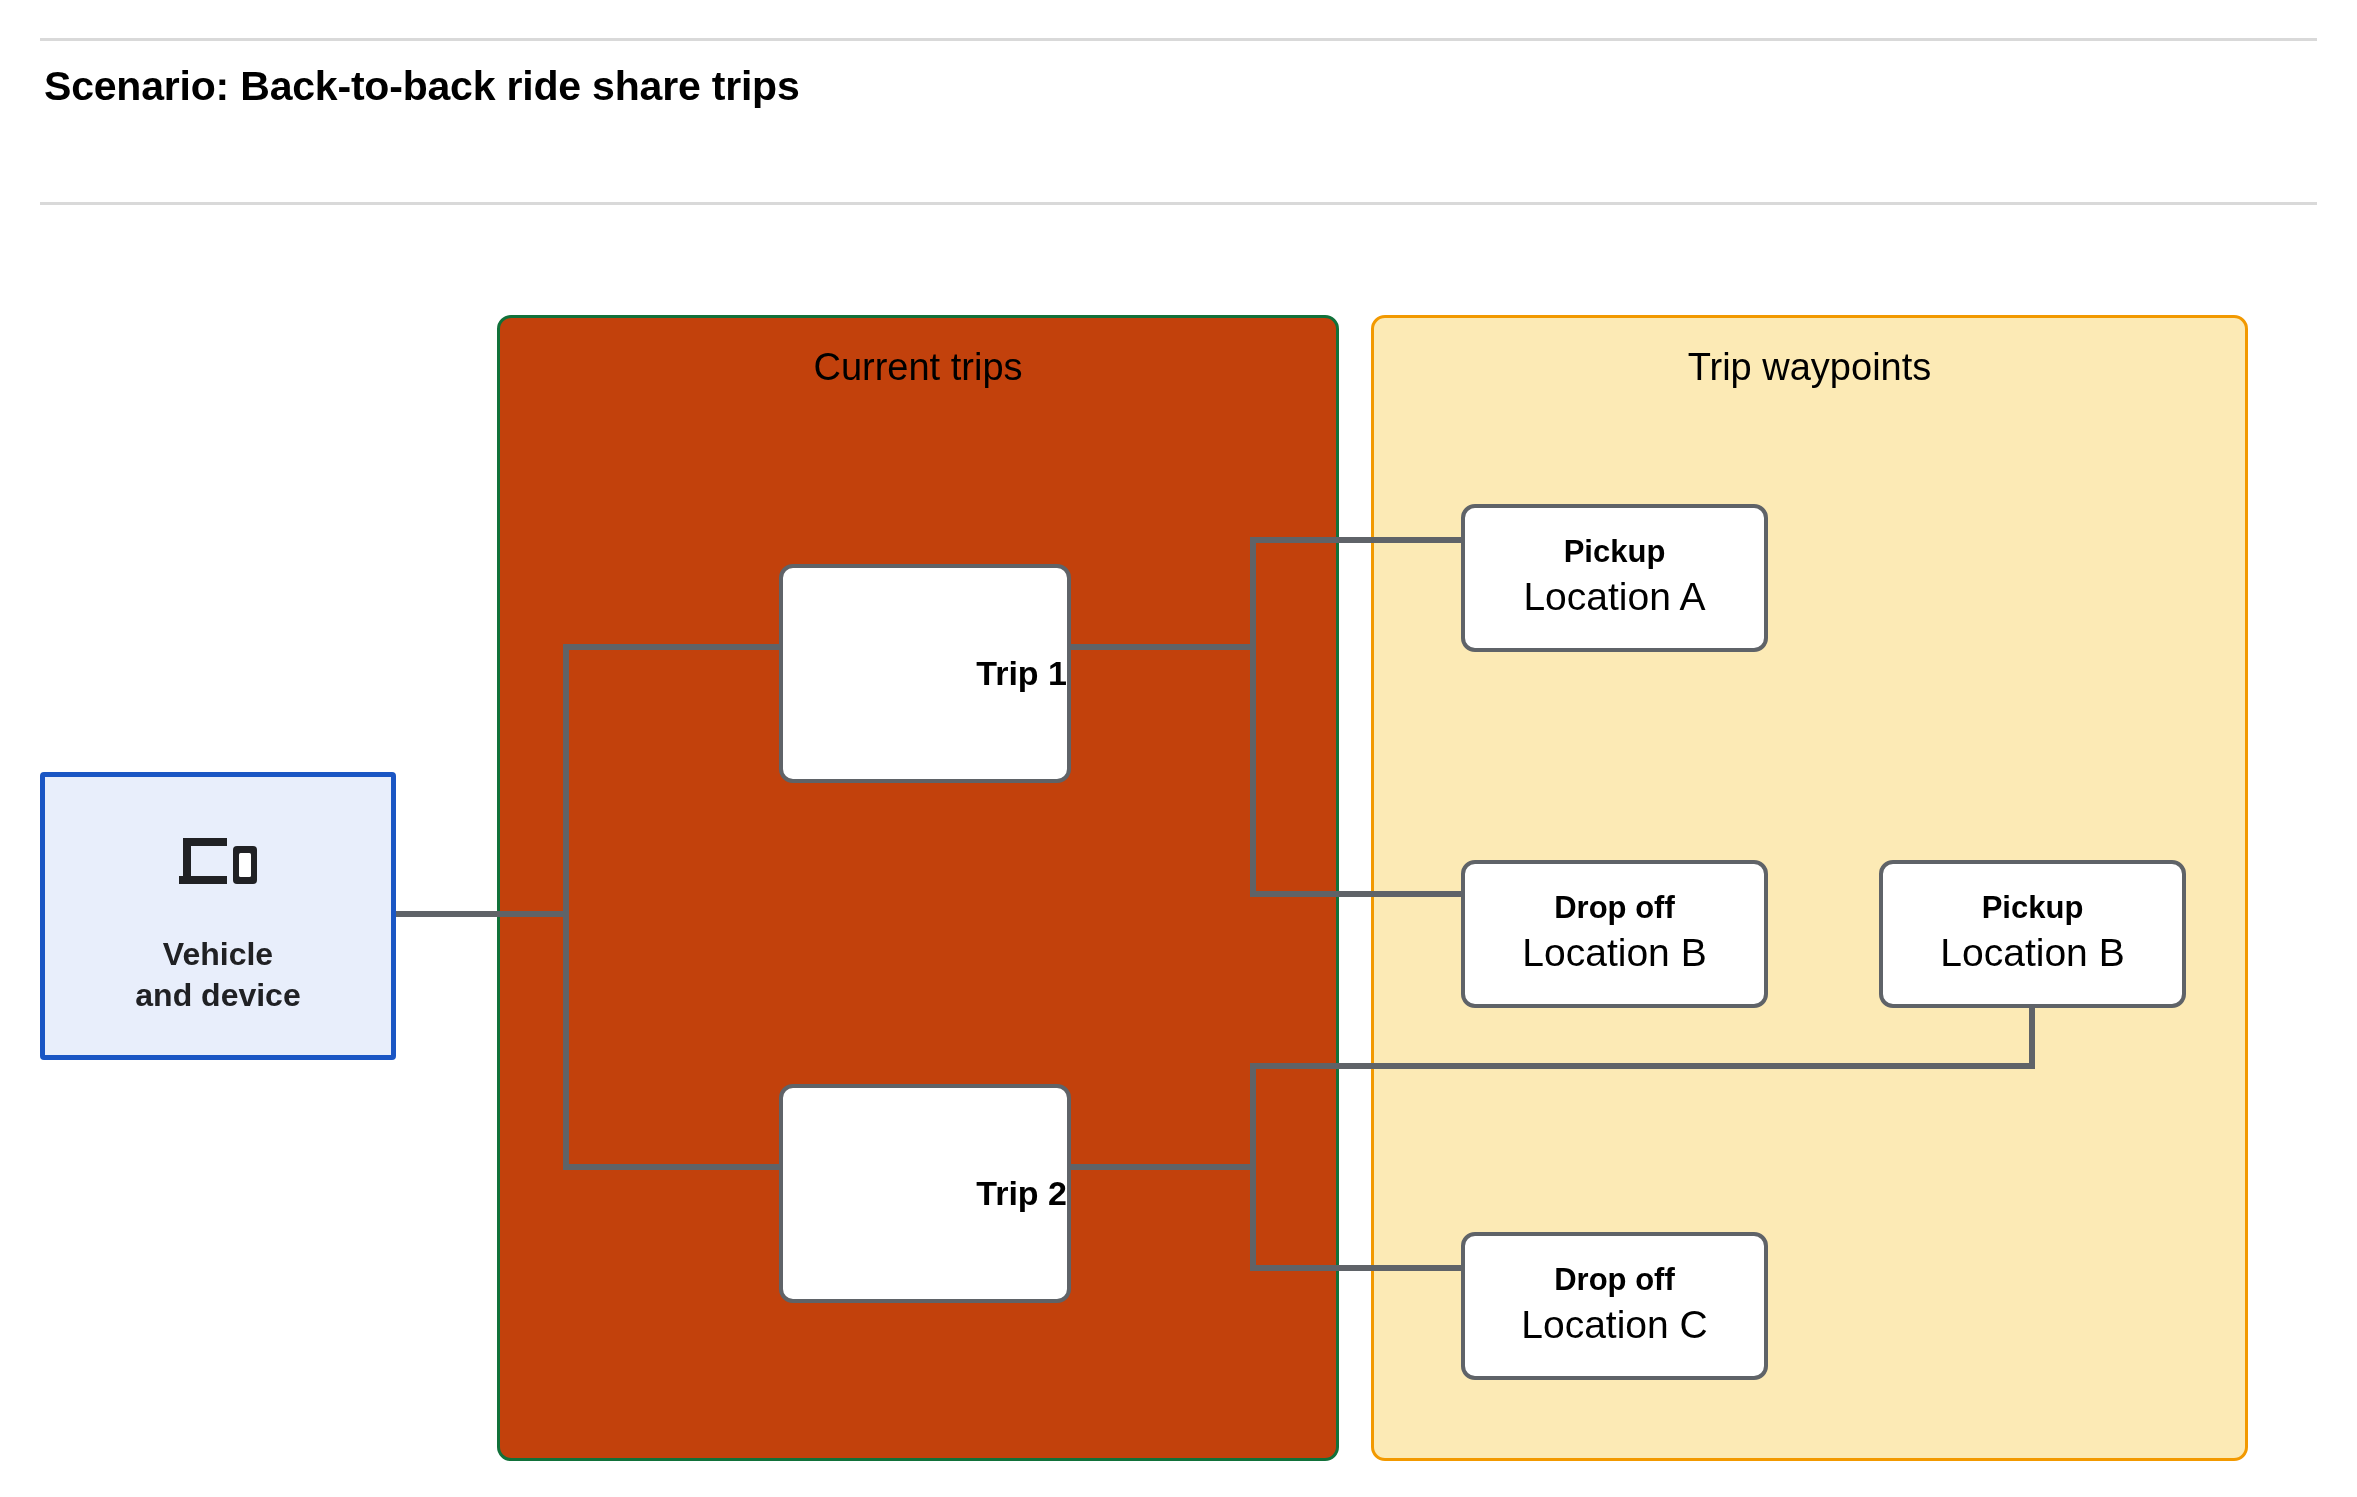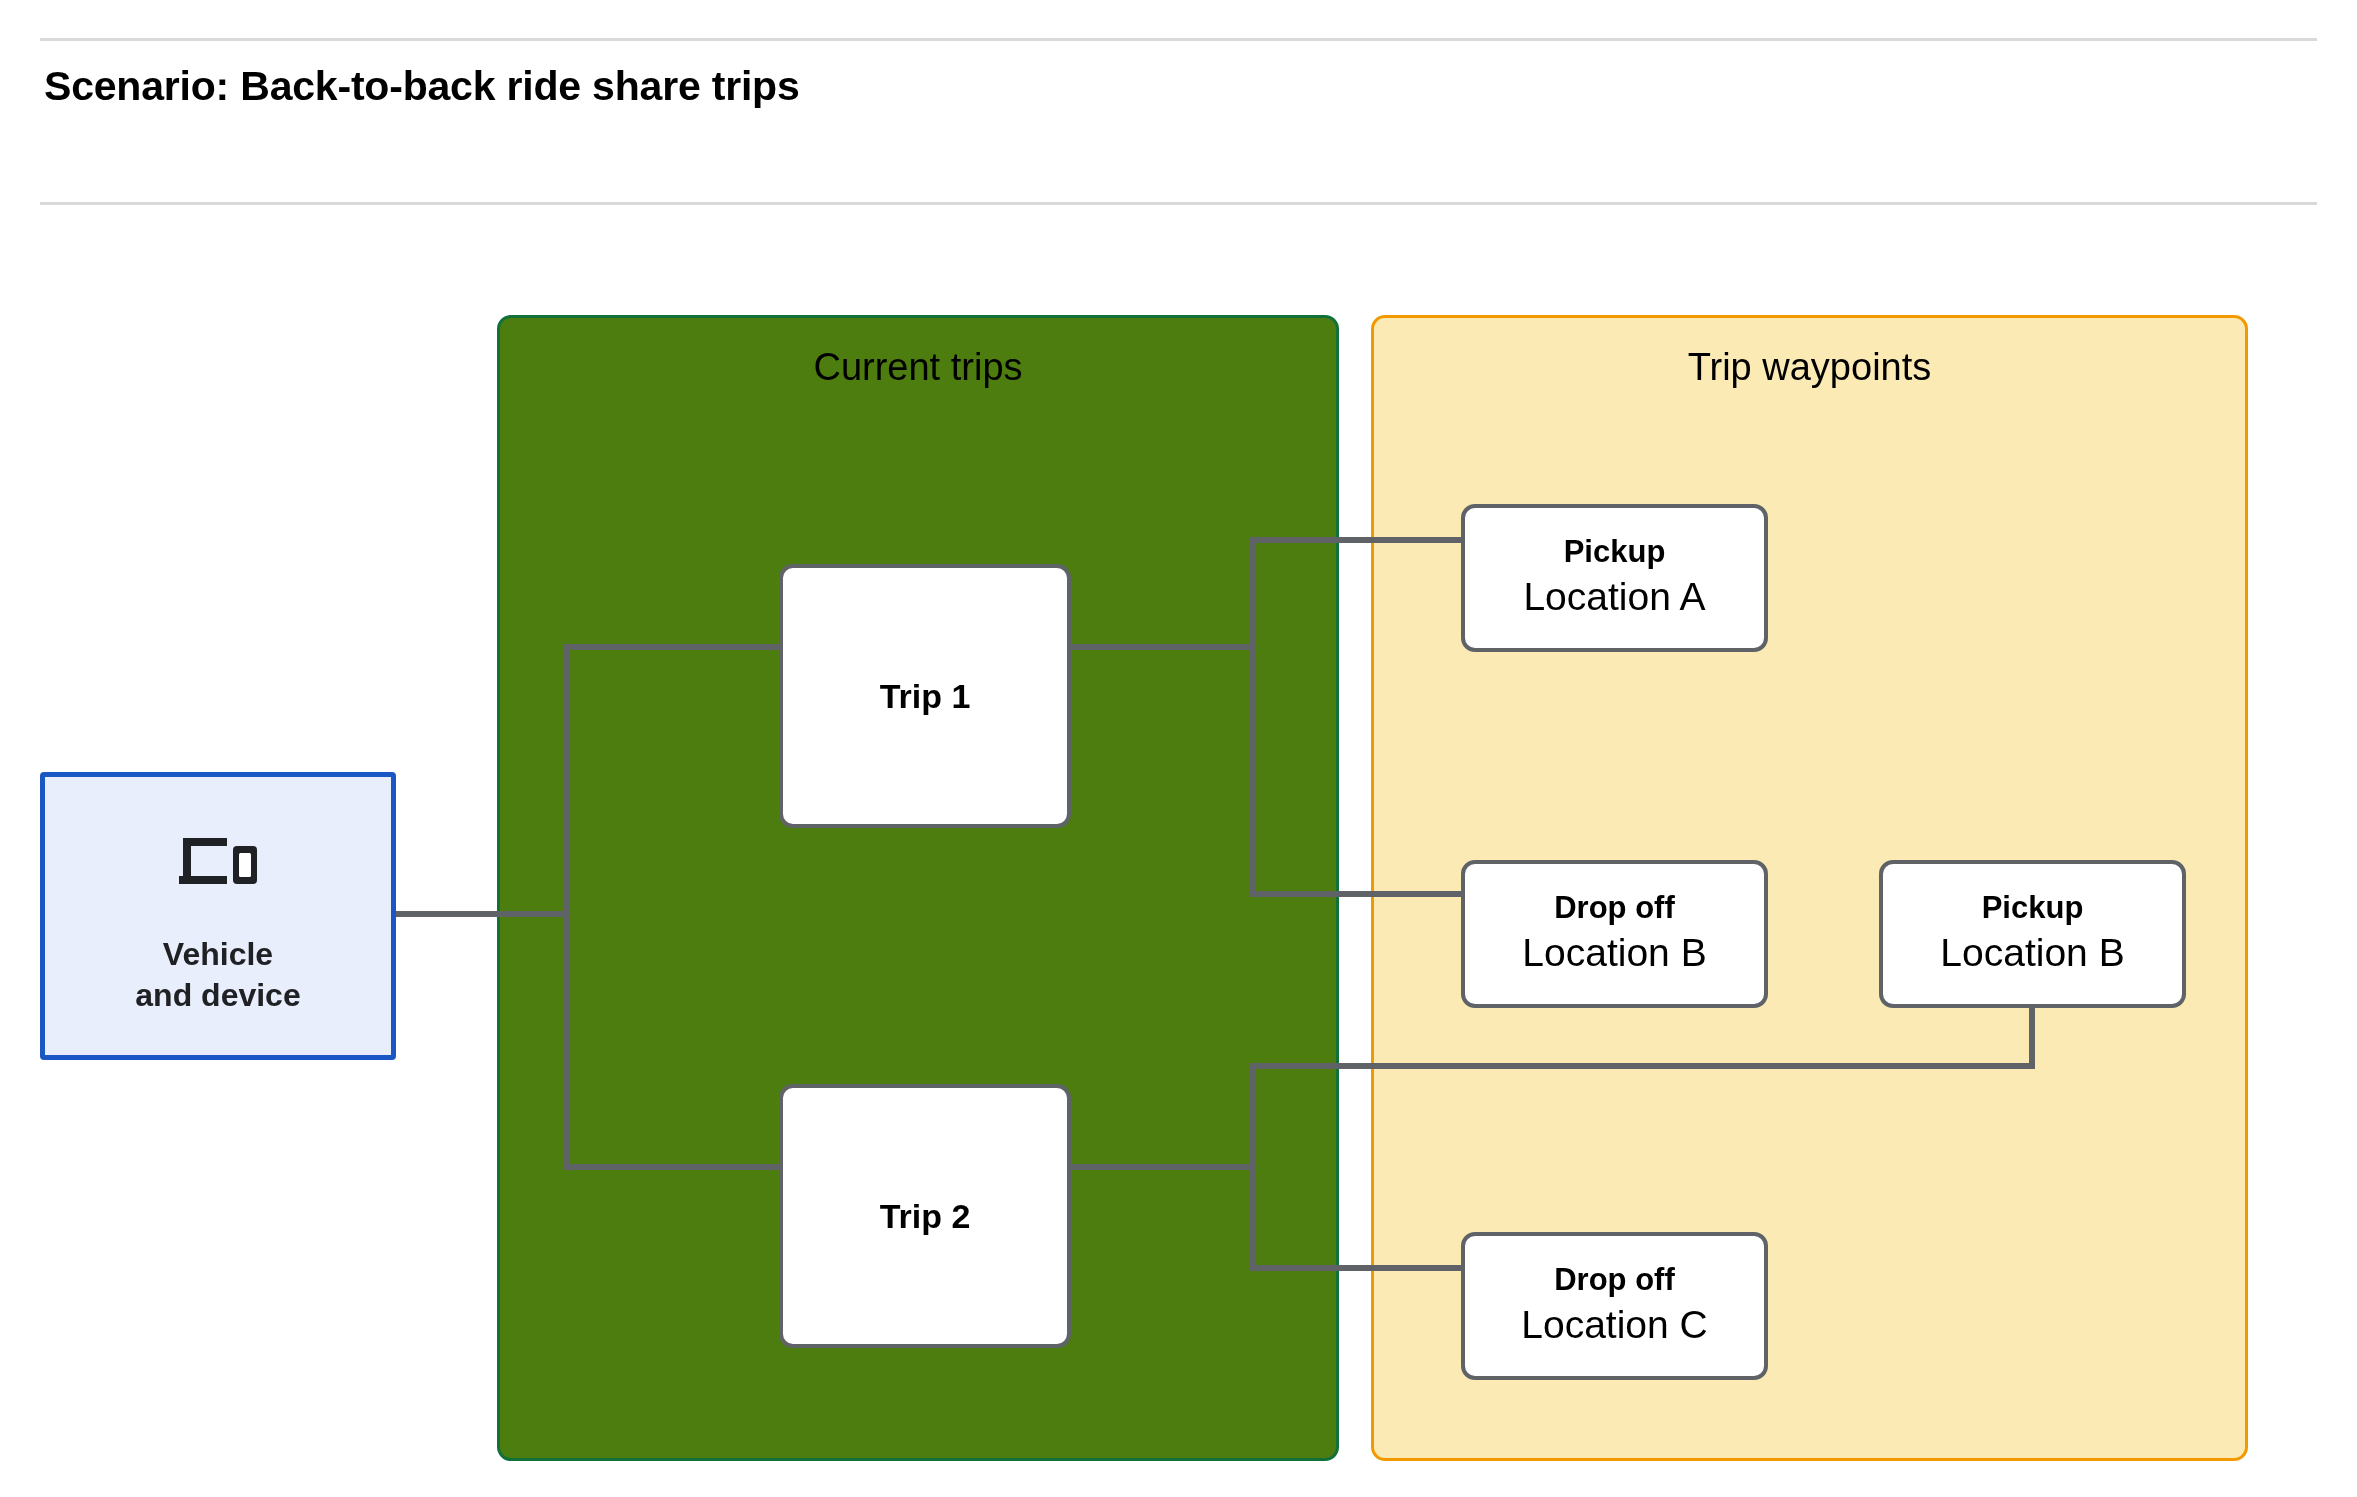--- a/index.html
+++ b/index.html
@@ -52,21 +52,21 @@
   .group {
     position: absolute;
     border-radius: 14px;
     box-sizing: border-box;
   }
   #group-current-trips {
     left: 497px;
     top: 315px;
     width: 842px;
     height: 1146px;
-    background: #4d7c0f;
+    background: #c2410c;
     border: 3px solid #11713a;
   }
   #group-trip-waypoints {
     left: 1371px;
     top: 315px;
     width: 877px;
     height: 1146px;
     background: #fceab5;
     border: 3px solid #f29900;
   }
@@ -122,21 +122,22 @@
   #vehicle-label {
     font-size: 32px;
     font-weight: bold;
     line-height: 1.28;
     text-align: center;
     color: #202124;
   }
 
   .trip-node {
     width: 292px;
-    height: 264px;
+    height: 219px;
+    align-items: flex-end;
   }
   #node-trip-1 { left: 779px; top: 528px; }
   #node-trip-2 { left: 779px; top: 1048px; }
   .trip-label {
     font-size: 34px;
     font-weight: bold;
     color: #000;
   }
 
   .waypoint-node {

